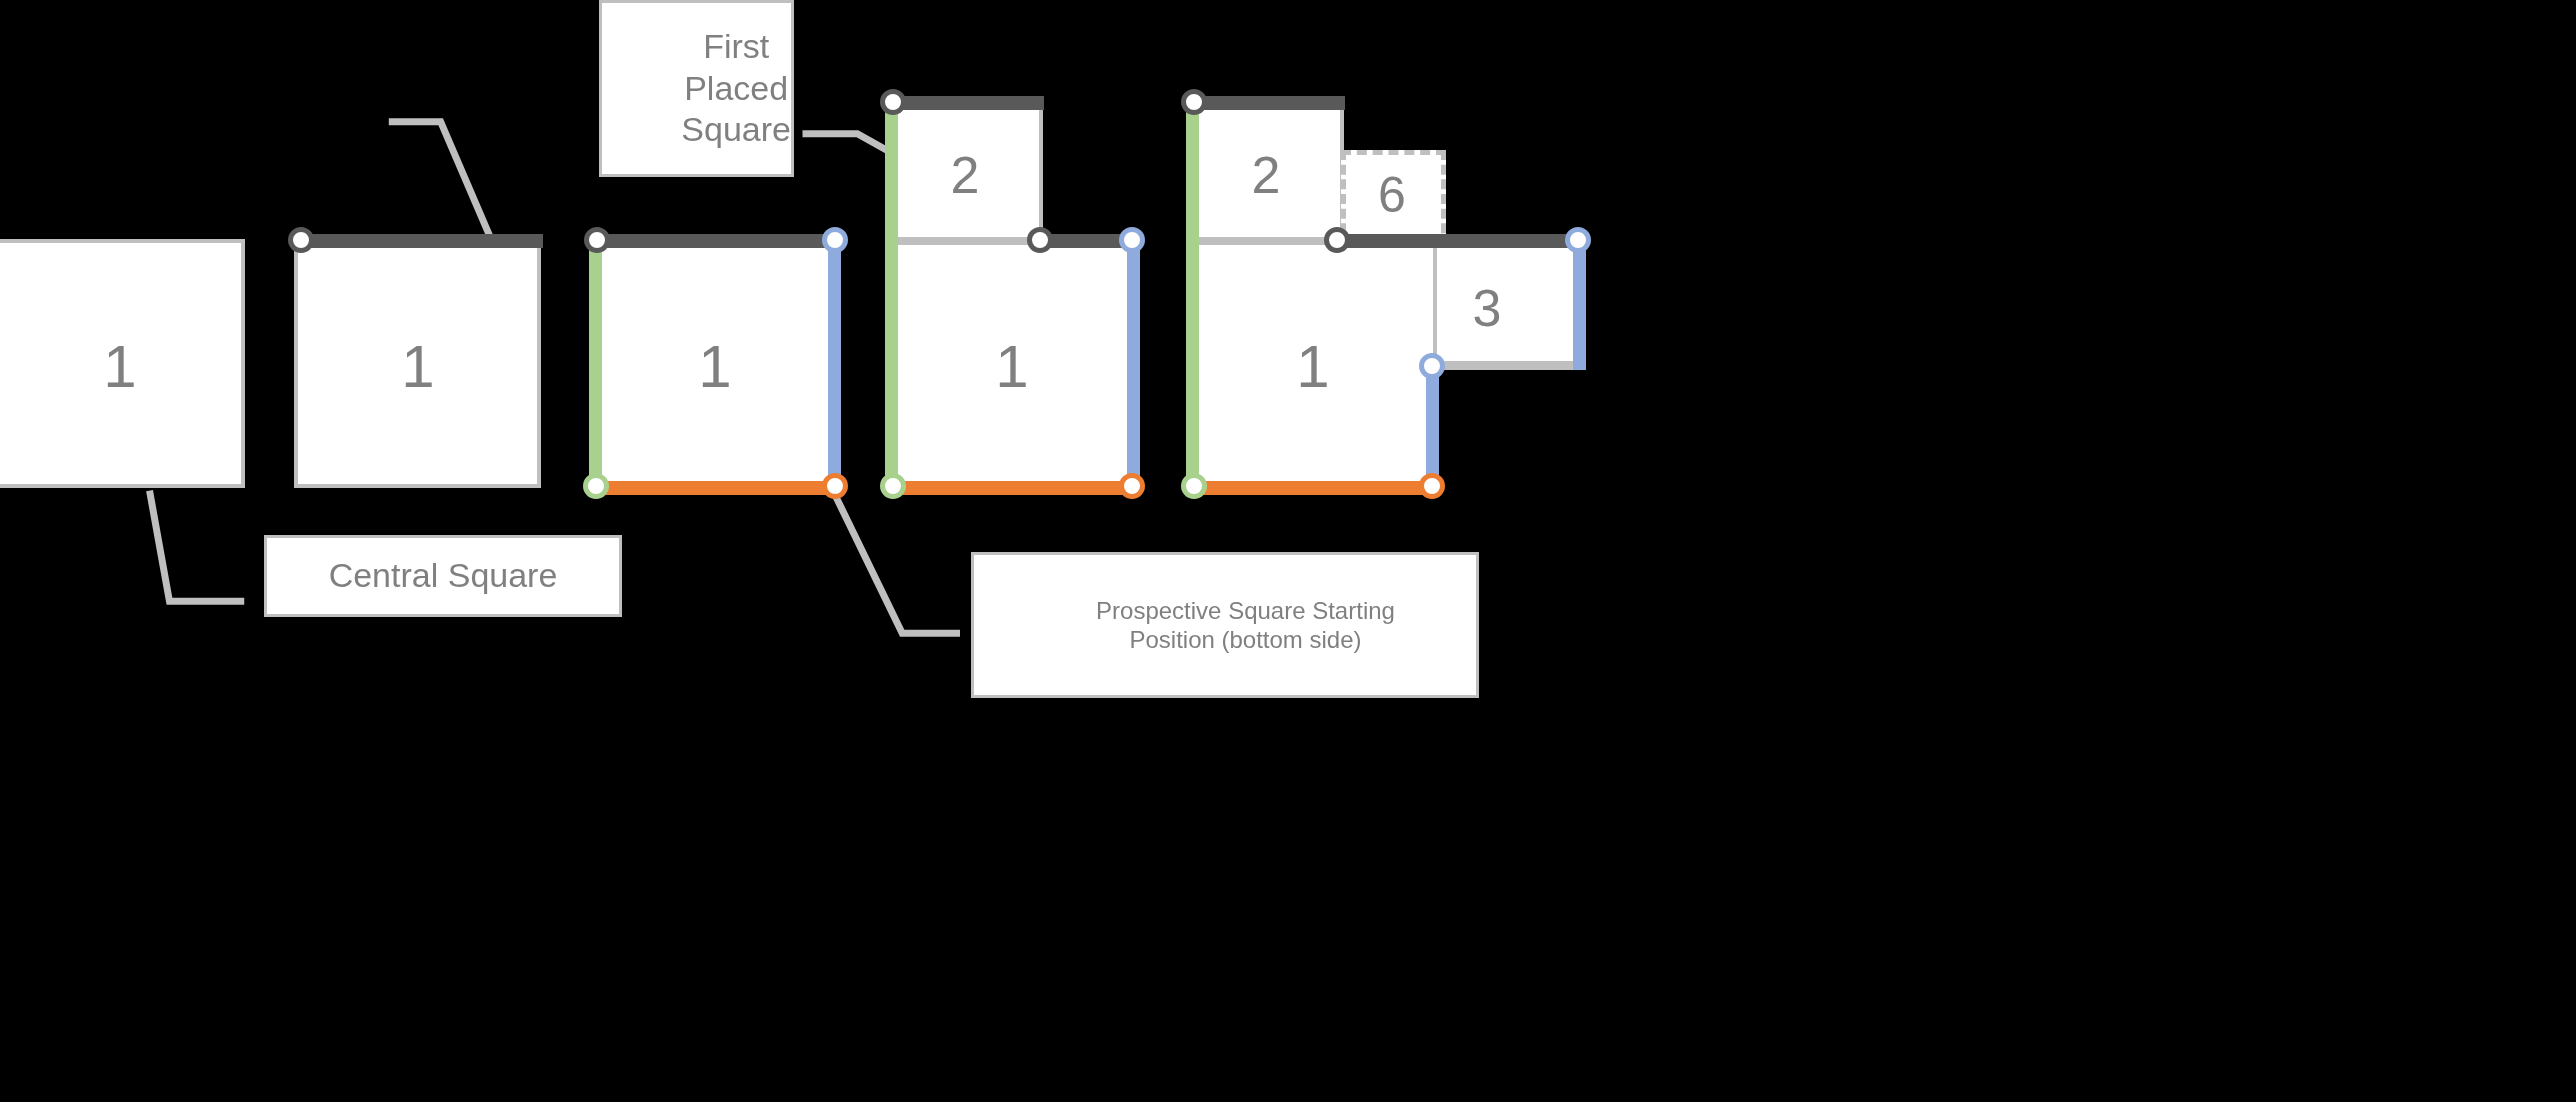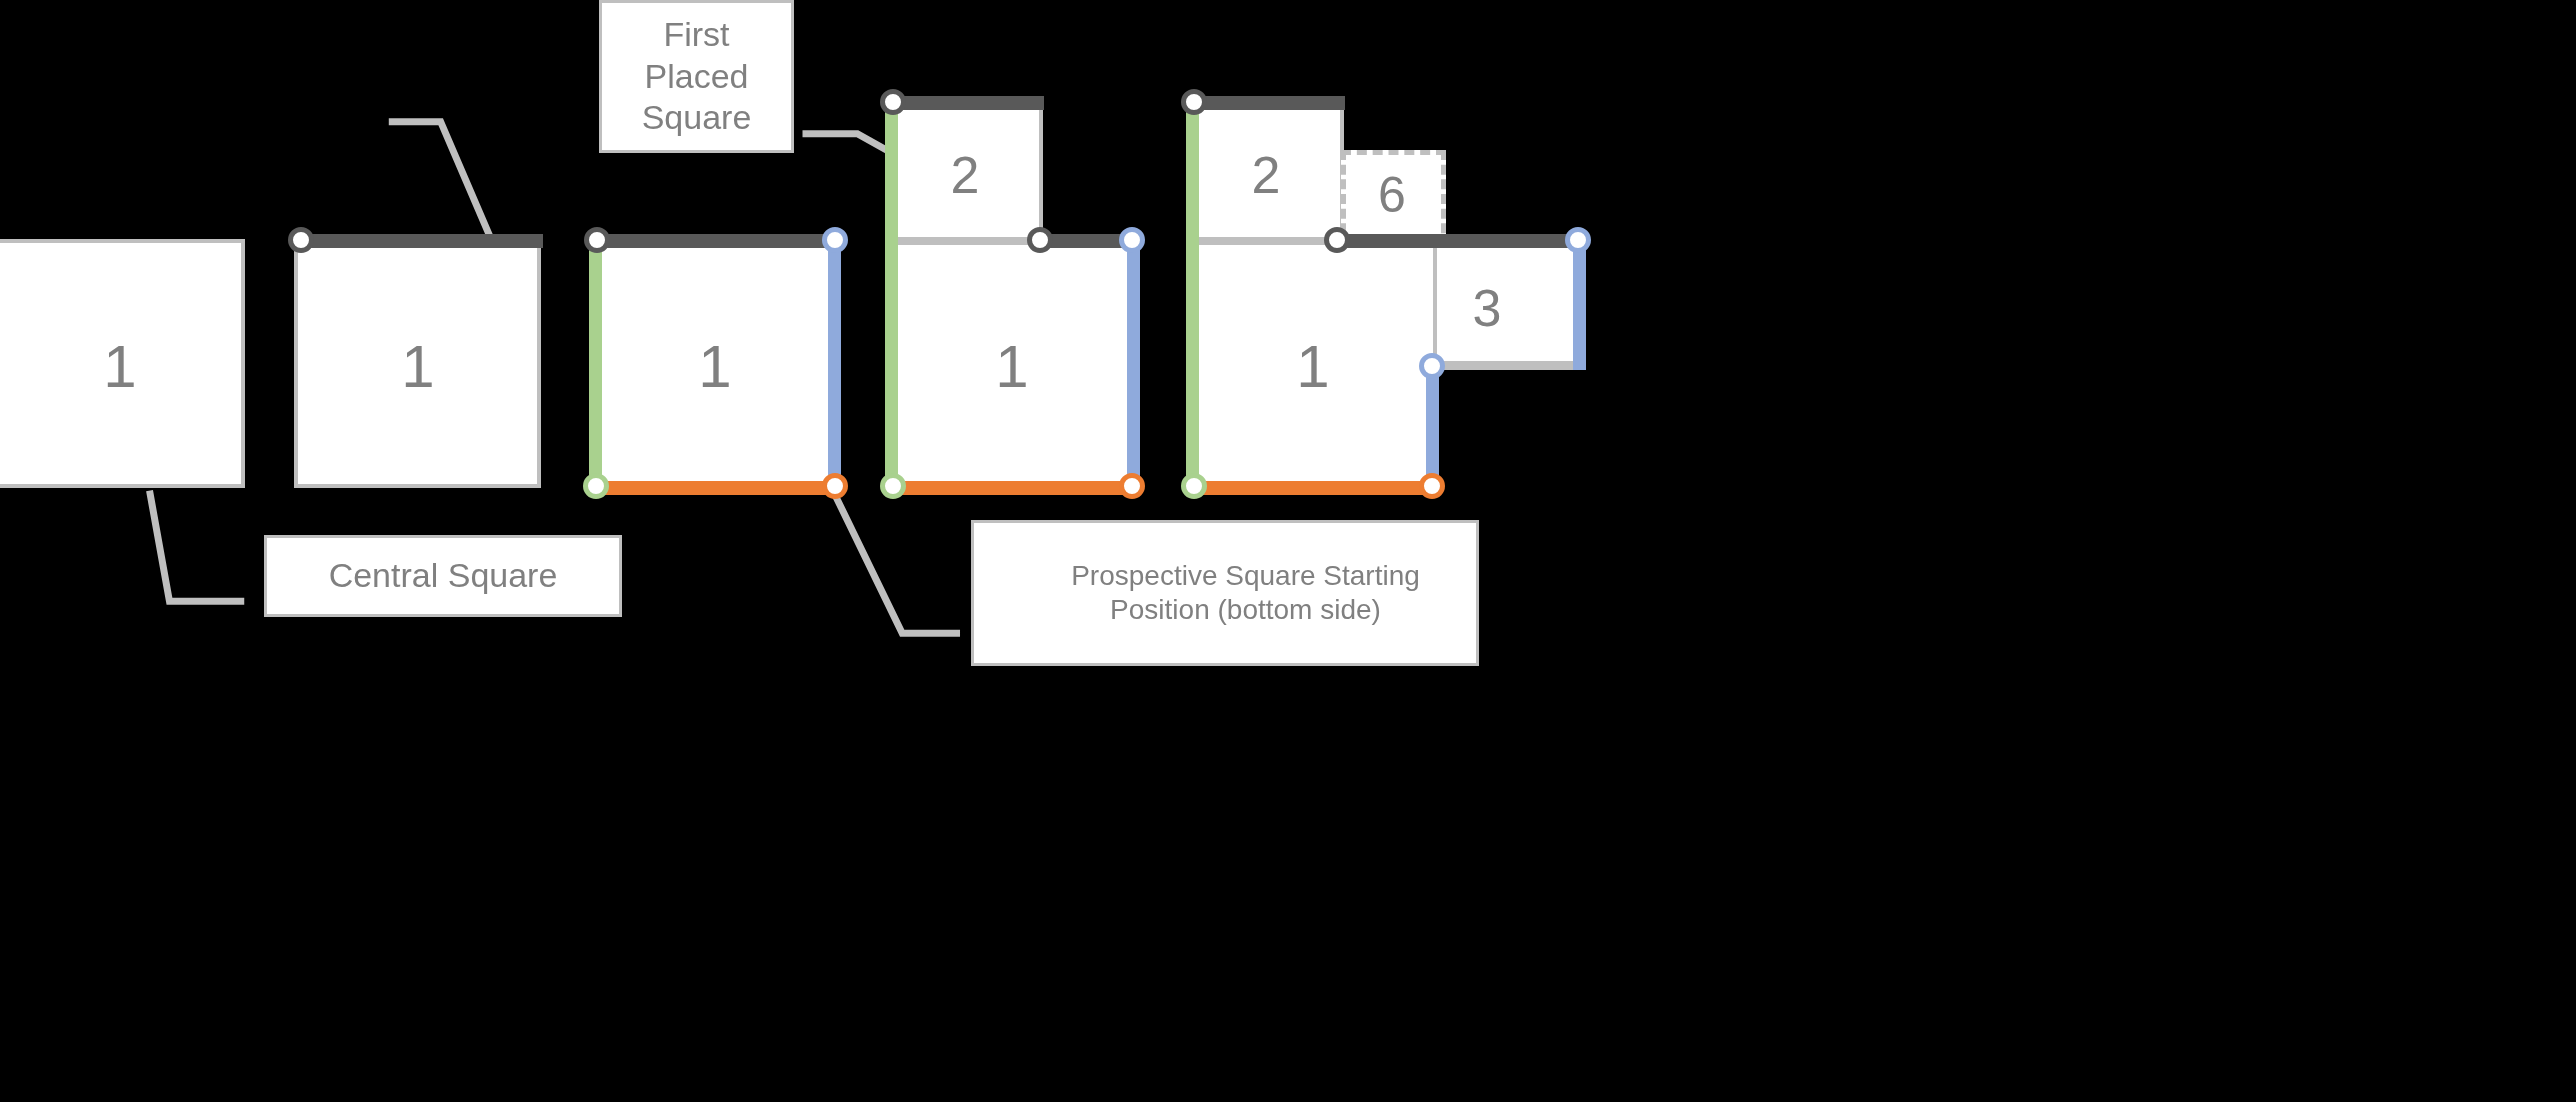--- a/index.html
+++ b/index.html
@@ -177,27 +177,27 @@
 
     <div class="dot dot-dark" style="left:1194px; top:102px;"></div>
     <div class="dot dot-dark" style="left:1337px; top:240px;"></div>
     <div class="dot dot-blue" style="left:1578px; top:240px;"></div>
     <div class="dot dot-blue" style="left:1432px; top:366px;"></div>
     <div class="dot dot-green" style="left:1194px; top:486px;"></div>
     <div class="dot dot-orange" style="left:1432px; top:486px;"></div>
   </div>
 
 
-  <div class="callout" style="left:599px; top:0px; width:195px; height:153px; font-size:34px;">
+  <div class="callout" style="left:599px; top:0px; width:195px; height:177px; font-size:34px;justify-content:flex-end;">
     <span style="white-space:pre-line;">First
 Placed
 Square</span>
   </div>
 
   <div class="callout" style="left:264px; top:535px; width:358px; height:82px; font-size:34px;">Central Square</div>
 
-  <div class="callout" style="left:971px; top:520px; width:508px; height:146px; font-size:28px;padding-left:41px;">
+  <div class="callout" style="left:971px; top:552px; width:508px; height:146px; font-size:24px;padding-left:41px;">
     <span style="white-space:pre-line;">Prospective Square Starting
 Position (bottom side)</span>
   </div>
 
 </div>
 
 
 </body></html>

